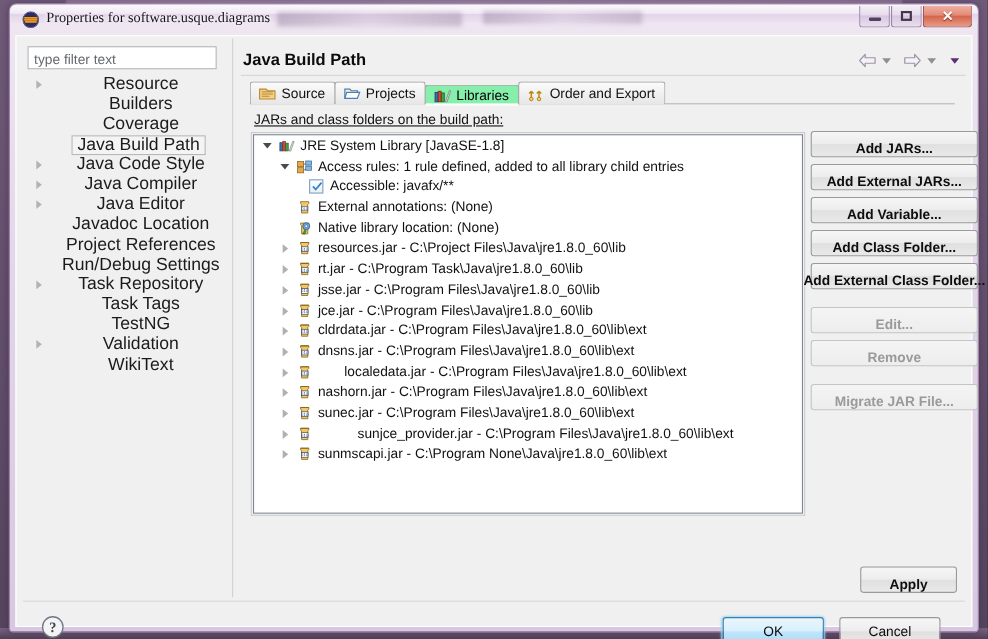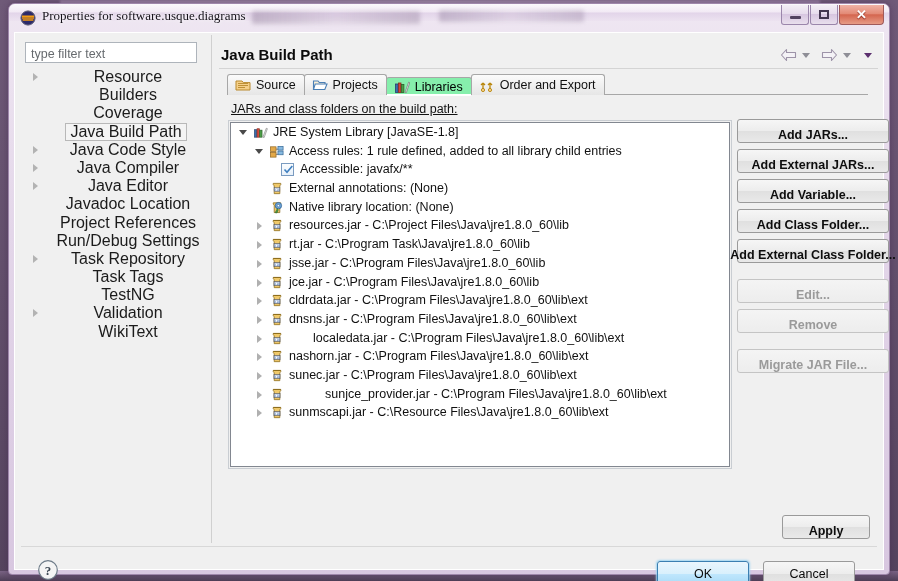--- a/index.html
+++ b/index.html
@@ -632,21 +632,21 @@
                 <span class="txt" style="left: 58px; margin-left: 36px;">sunjce_provider.jar - C:\Program Files\Java\jre1.8.0_60\lib\ext</span>
               </div>
               <div class="tr">
                 <div class="twisty-c" style="left: 26px;"></div>
                 <svg viewBox="0 0 16 16" class="ico" style="left: 38px;">
                   <path d="M4 2.6 h8 v1.5 l-1 1 v8.4 h-6 V5.1 l-1 -1 Z" fill="#f0c96a" stroke="#8a6a19" stroke-width=".8"></path>
                   <path d="M4 2.6 h8" stroke="#8a6a19" stroke-width="1"></path>
                   <rect x="4.8" y="6.8" width="6.4" height="4.6" fill="#ffffff" stroke="#4a4a4a" stroke-width=".7"></rect>
                   <text x="8" y="10.5" font-size="4.2" text-anchor="middle" fill="#2a58a0" font-family="Liberation Sans, sans-serif">010</text>
                 </svg>
-                <span class="txt" style="left: 58px;">sunmscapi.jar - C:\Resource Files\Java\jre1.8.0_60\lib\ext</span>
+                <span class="txt" style="left: 58px;">sunmscapi.jar - C:\Program None\Java\jre1.8.0_60\lib\ext</span>
               </div>
             </div>
 
           <div class="btn-col" id="lib-buttons">
               <div class="btn">
                 <span>Add JARs...</span>
               </div>
               <div class="btn">
                 <span>Add External JARs...</span>
               </div>

